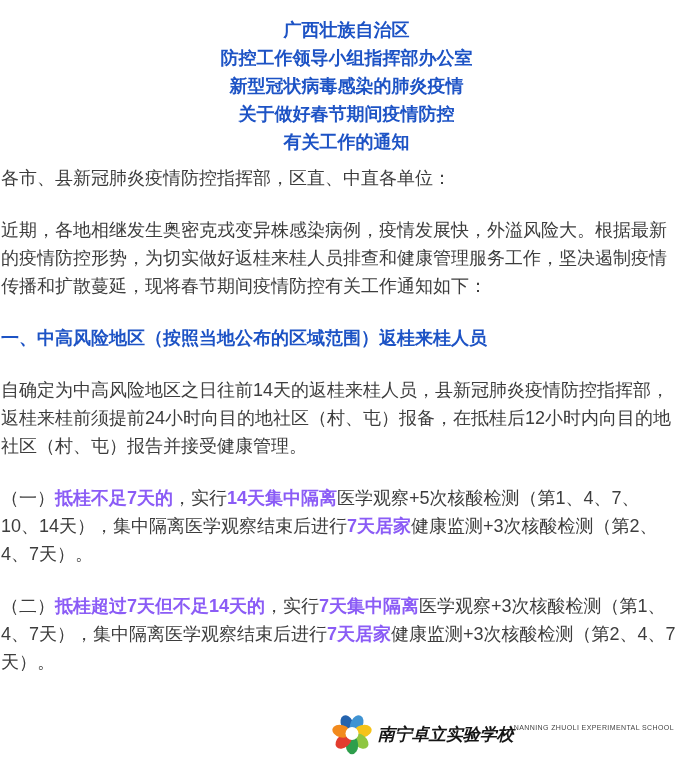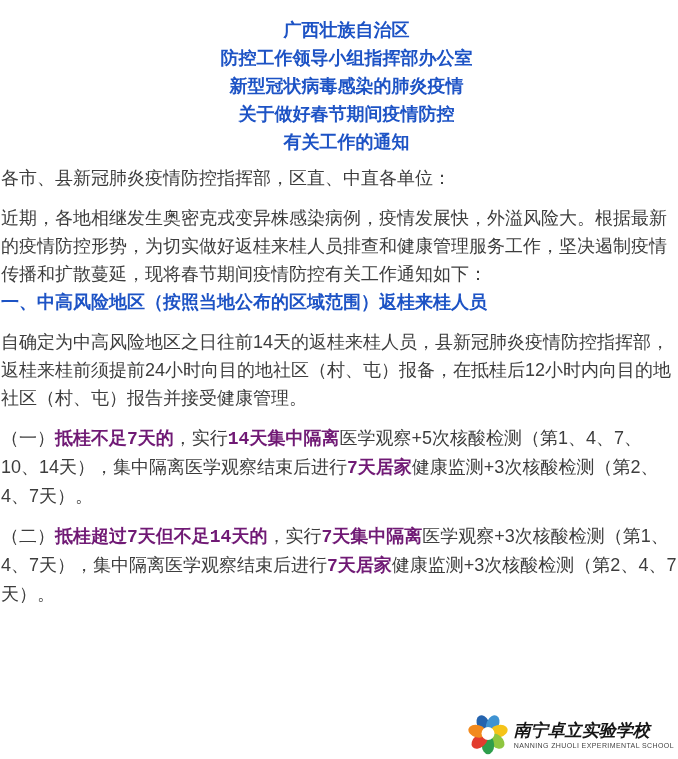--- a/index.html
+++ b/index.html
@@ -21,37 +21,38 @@
   .title-block {
     text-align: center;
     color: #1d53c5;
     font-weight: bold;
     padding-left: 15px;
   }
   .salutation {
     margin-top: 8px;
   }
   .para {
-    margin-top: 12px;
+    margin-top: 24px;
   }
   .section-heading {
+    margin-top: 24px;
     color: #1d53c5;
     font-weight: bold;
   }
-  b { font-weight: bold; color: #701a75; font-family: Liberation Mono, monospace; }
+  b { font-weight: bold; color: #8b5cf6; }
   .logo {
     position: absolute;
     right: 4px;
     bottom: 3px;
     display: flex;
     align-items: center;
     gap: 5px;
   }
   .logo-flower { width: 42px; height: 44px; flex: 0 0 auto; }
-  .logo-textcol { display: flex; flex-direction: column; align-items: flex-start; }
+  .logo-textcol { display: flex; flex-direction: row; align-items: flex-start; }
   .logo-cn {
     font-family: "DejaVu Serif", "Liberation Serif", serif;
     font-style: italic;
     font-weight: bold;
     font-size: 17px;
     line-height: 22px;
     color: #151515;
     letter-spacing: 0px;
     white-space: nowrap;
   }

